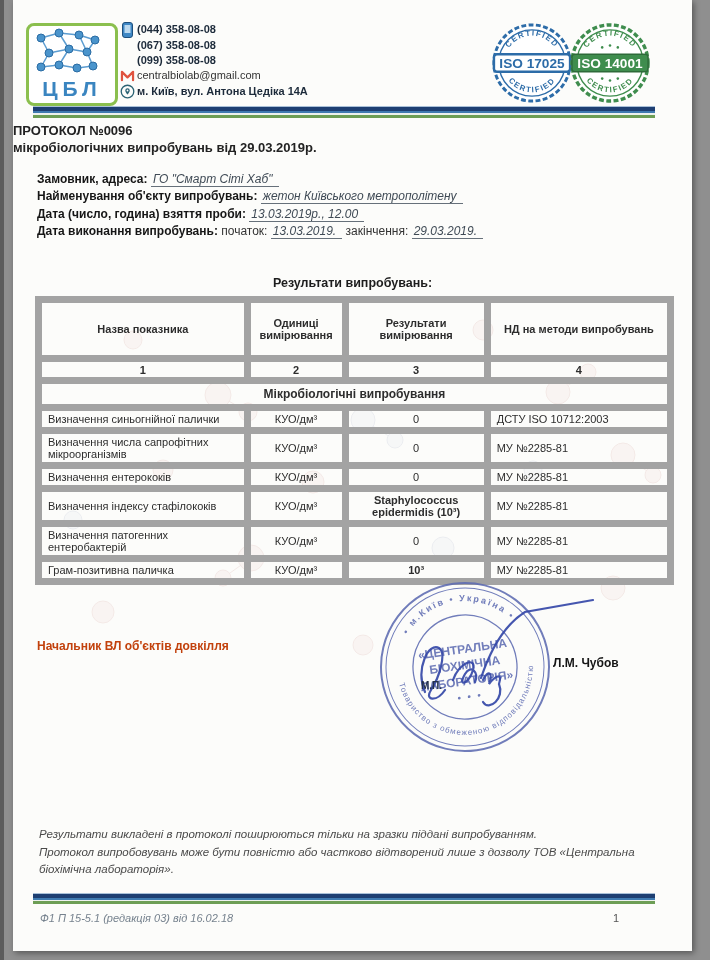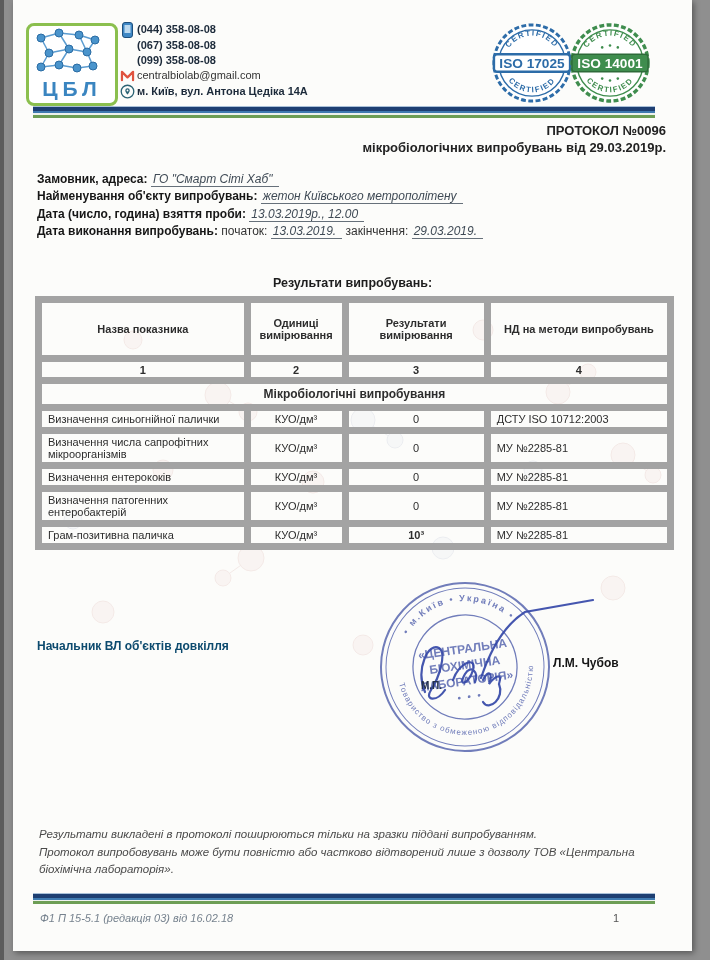--- a/index.html
+++ b/index.html
@@ -38,21 +38,21 @@
   .badge-iso17025{left:478px;}
   .badge-iso14001{left:556px;}
 
   .band{
     position:absolute;left:20px;width:622px;height:12px;
     background:linear-gradient(to bottom,#a9c0d8 0 8%,#1e3f72 8% 45%,#3f7ab0 45% 62%,#edf1ee 62% 76%,#6d9e55 76% 100%);
   }
   .band-top{top:106px;}
   .band-bottom{top:893px;height:11px;}
 
-  .title{position:absolute;left:0;top:122px;width:619px;text-align:right;color:#222;padding-left:34px;}
+  .title{position:absolute;left:0;top:122px;width:619px;text-align:left;color:#222;}
   .title .t1{font-weight:bold;font-size:13px;line-height:17px;}
   .title .t2{font-weight:bold;font-size:13px;line-height:17px;}
 
   
   .fields{position:absolute;left:24px;top:171px;width:630px;}
   .field{font-size:12px;line-height:17.4px;color:#161616;white-space:nowrap;}
   .flabel{font-weight:bold;}
   .fplain{font-weight:normal;color:#333;}
   .fvalue{
     font-style:italic;color:#3f4a55;
@@ -79,21 +79,21 @@
   table.results thead th{font-weight:bold;text-align:center;height:48px;font-size:11px;}
   tr.numrow td{height:13px;text-align:center;font-weight:bold;padding:1px;}
   tr.grouprow td{height:16px;text-align:center;font-weight:bold;font-size:12px;}
   td.c-name{text-align:left;}
   td.c-unit{text-align:center;}
   td.c-result{text-align:center;}
   td.c-result.bold{font-weight:bold;}
   td.c-method{text-align:left;}
 
   
-  .sig-left{position:absolute;left:24px;top:637px;width:330px;font-weight:bold;font-size:12px;line-height:18px;color:#0c4a6e;}
+  .sig-left{position:absolute;left:24px;top:637px;width:330px;font-weight:bold;font-size:12px;line-height:18px;color:#c2410c;}
   .sig-name{position:absolute;left:540px;top:656px;width:110px;font-weight:bold;font-size:12px;color:#151515;}
   .mp{position:absolute;left:408px;top:680px;font-weight:bold;font-size:10px;color:#24304a;z-index:4;}
   .stamp{position:absolute;left:362px;top:577px;z-index:3;}
   .signature-ink{position:absolute;left:372px;top:580px;z-index:4;}
 
   
   .notes{
     position:absolute;left:26px;top:826px;width:625px;
     font-style:italic;font-size:11.5px;line-height:17.5px;color:#4a4a4a;
   }
@@ -332,20 +332,26 @@
             <td class="c-result">0</td>
             <td class="c-method">МУ №2285-81</td>
           </tr>
           <tr>
             <td class="c-name">Визначення ентерококів</td>
             <td class="c-unit">КУО/дм³</td>
             <td class="c-result">0</td>
             <td class="c-method">МУ №2285-81</td>
           </tr>
           <tr>
+            <td class="c-name">Визначення індексу стафілококів</td>
+            <td class="c-unit">КУО/дм³</td>
+            <td class="c-result bold">Staphylococcus epidermidis (10³)</td>
+            <td class="c-method">МУ №2285-81</td>
+          </tr>
+          <tr>
             <td class="c-name">Визначення патогенних ентеробактерій</td>
             <td class="c-unit">КУО/дм³</td>
             <td class="c-result">0</td>
             <td class="c-method">МУ №2285-81</td>
           </tr>
           <tr>
             <td class="c-name">Грам-позитивна паличка</td>
             <td class="c-unit">КУО/дм³</td>
             <td class="c-result bold">10³</td>
             <td class="c-method">МУ №2285-81</td>

